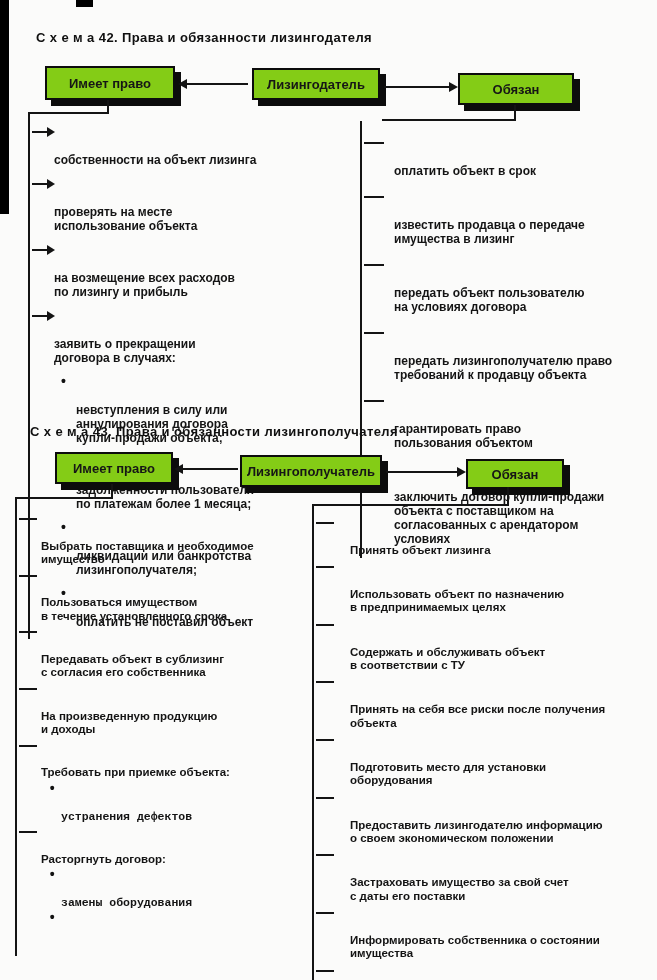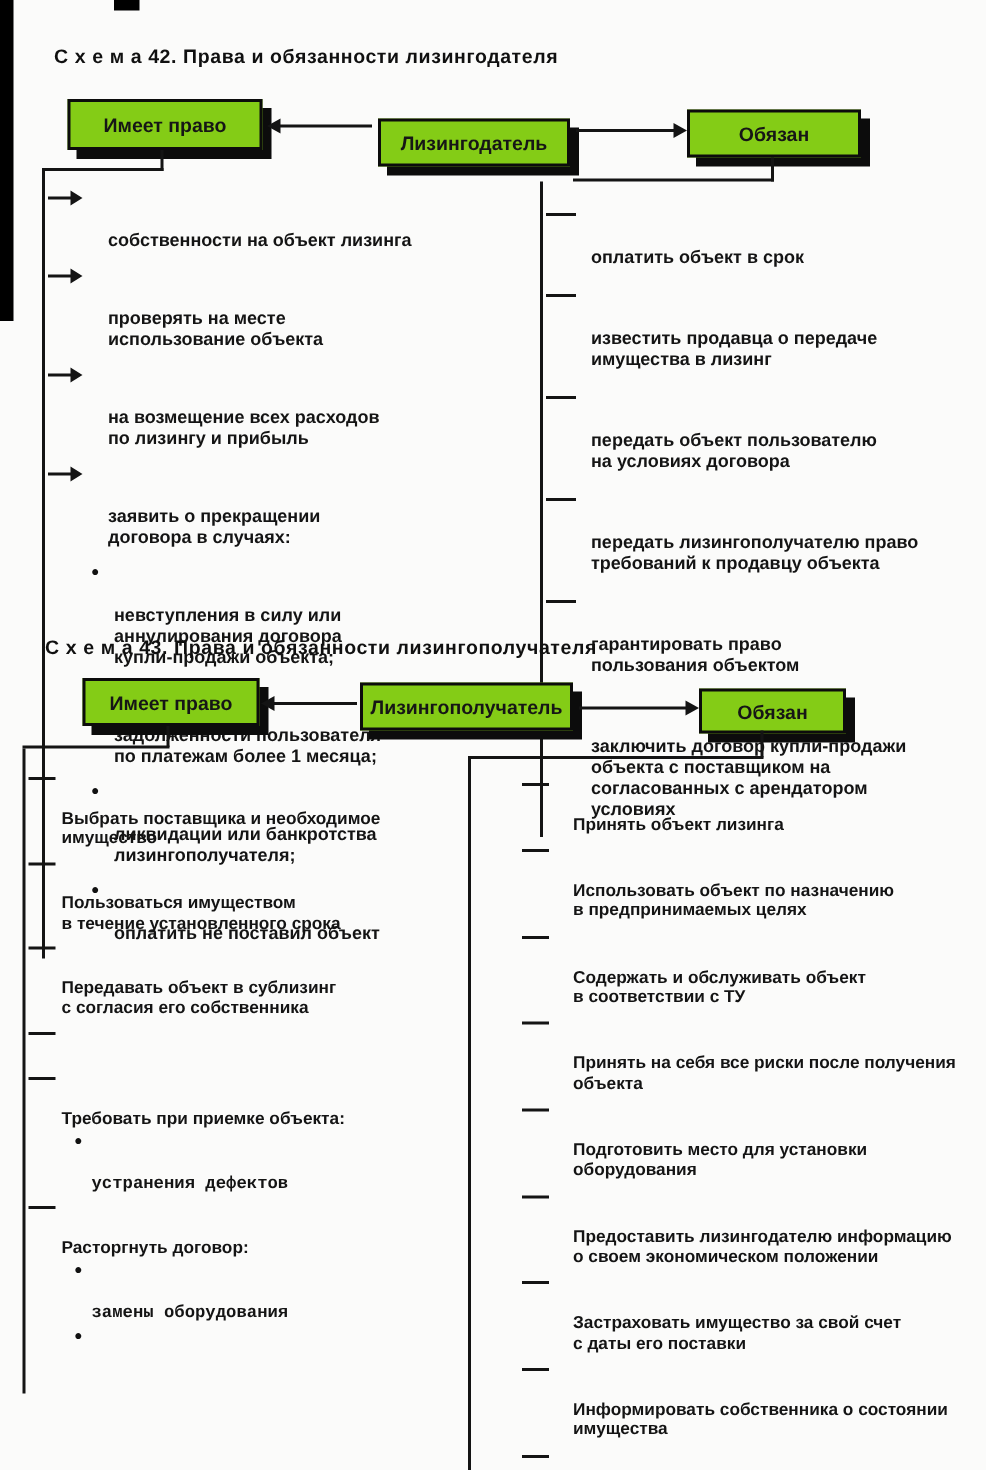--- a/index.html
+++ b/index.html
@@ -34,32 +34,32 @@
     border-left:9px solid #141414;border-top:5px solid transparent;border-bottom:5px solid transparent;
   }
   .tree-list{position:absolute;border-left:2px solid #141414;}
   .item{position:relative;white-space:pre-line;font-weight:700;}
   .item-text{display:inline-block;}
   .marker{position:absolute;display:block;}
 
   
   .s42 .item{font-size:12px;line-height:14px;margin-bottom:10px;}
   .s42-left{left:28px;top:114px;width:305px;padding-top:11px;}
-  .s42-left .item{padding-left:42px;}
+  .s42-left .item{padding-left:24px;}
   .s42-left .t-bullet-marker{padding-left:46px;}
   .s42-right{left:360px;top:121px;width:272px;padding-top:15px;}
   .s42-right .item{padding-left:32px;margin-bottom:12px;}
 
   
   .s43 .item{font-size:11.5px;line-height:13.4px;margin-bottom:3px;}
   .s43-left{left:15px;top:499px;width:312px;padding-top:14px;}
   .s43-left .item{padding-left:24px;}
   .s43-left .t-bullet-marker{padding-left:44px;font-family:Liberation Mono, monospace;}
   .s43-right{left:312px;top:506px;width:344px;padding-top:11px;}
-  .s43-right .item{padding-left:36px;margin-bottom:4px;margin-left:32px;}
+  .s43-right .item{padding-left:36px;margin-bottom:4px;}
 
   
   .t-dash-marker > .marker{left:2px;top:6px;width:20px;height:2px;background:#141414;}
   .s43 .t-dash-marker > .marker{width:18px;top:5px;}
   
   .t-arrow-marker > .marker{left:2px;top:6px;width:16px;height:2px;background:#141414;}
   .t-arrow-marker > .marker::after{
     content:"";position:absolute;right:-7px;top:-4px;
     border-left:8px solid #141414;border-top:5px solid transparent;border-bottom:5px solid transparent;
   }
@@ -74,21 +74,21 @@
 
 <div class="page">
 
   <div class="artifact" style="left:0;top:0;width:9px;height:214px;"></div>
   <div class="artifact" style="left:76px;top:0;width:17px;height:7px;"></div>
 
   <div>
     <div class="scheme-title" style="left:36px;top:30px;text-align:right;">С х е м а  42. Права и обязанности лизингодателя</div>
 
     <div class="node-box" style="left:45px;top:66px;width:126px;height:30px;">Имеет право</div>
-    <div class="node-box" style="left:252px;top:79px;width:124px;height:28px;">Лизингодатель</div>
+    <div class="node-box" style="left:252px;top:68px;width:124px;height:28px;">Лизингодатель</div>
     <div class="node-box" style="left:458px;top:73px;width:112px;height:28px;">Обязан</div>
 
     <div class="arrow head-left" style="left:186px;top:83px;width:62px;"></div>
     <div class="arrow head-right" style="left:384px;top:86px;width:66px;"></div>
 
     <div class="vline" style="left:107px;top:100px;height:14px;"></div>
     <div class="hline" style="left:28px;top:112px;width:81px;"></div>
     <div class="vline" style="left:514px;top:105px;height:16px;"></div>
     <div class="hline" style="left:382px;top:119px;width:134px;"></div>
 
@@ -213,20 +213,22 @@
         </div>
 
         <div class="item t-dash-marker">
           <span class="marker"></span>
           <span class="item-text">Передавать объект в сублизинг
 с согласия его собственника</span>
         </div>
 
         <div class="item t-dash-marker">
           <span class="marker"></span>
+          <span class="item-text">На произведенную продукцию
+и доходы</span>
         </div>
 
 
         <div class="item t-dash-marker">
           <span class="marker"></span>
           <span class="item-text">Требовать при приемке объекта:</span>
         </div>
 
         <div class="item t-bullet-marker">
           <span class="marker"></span>

